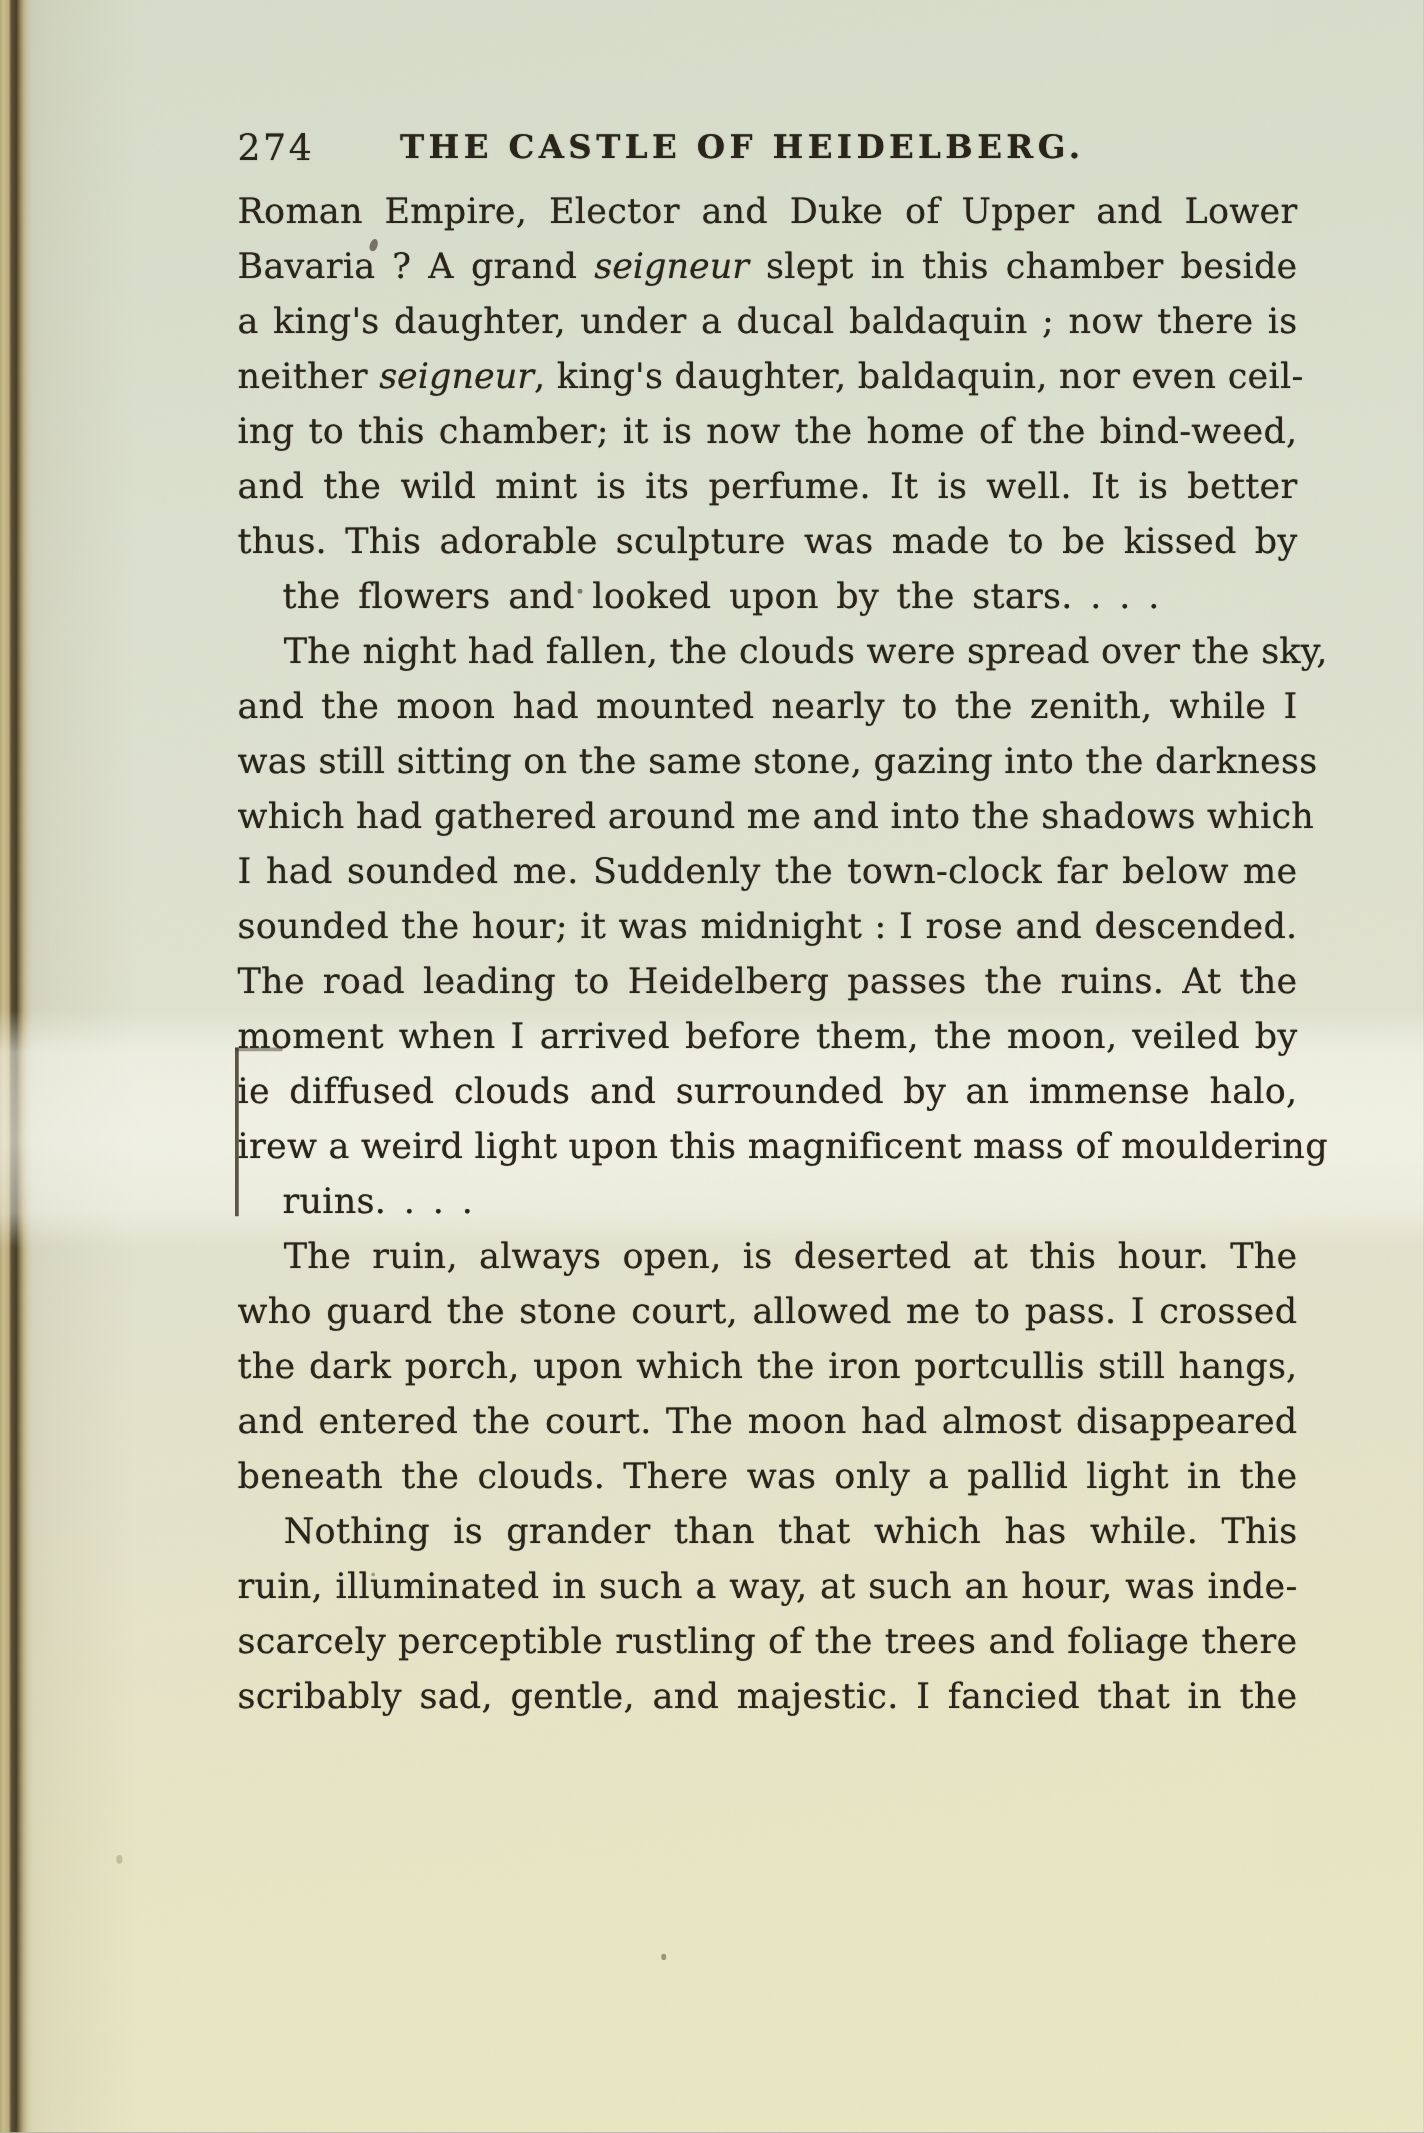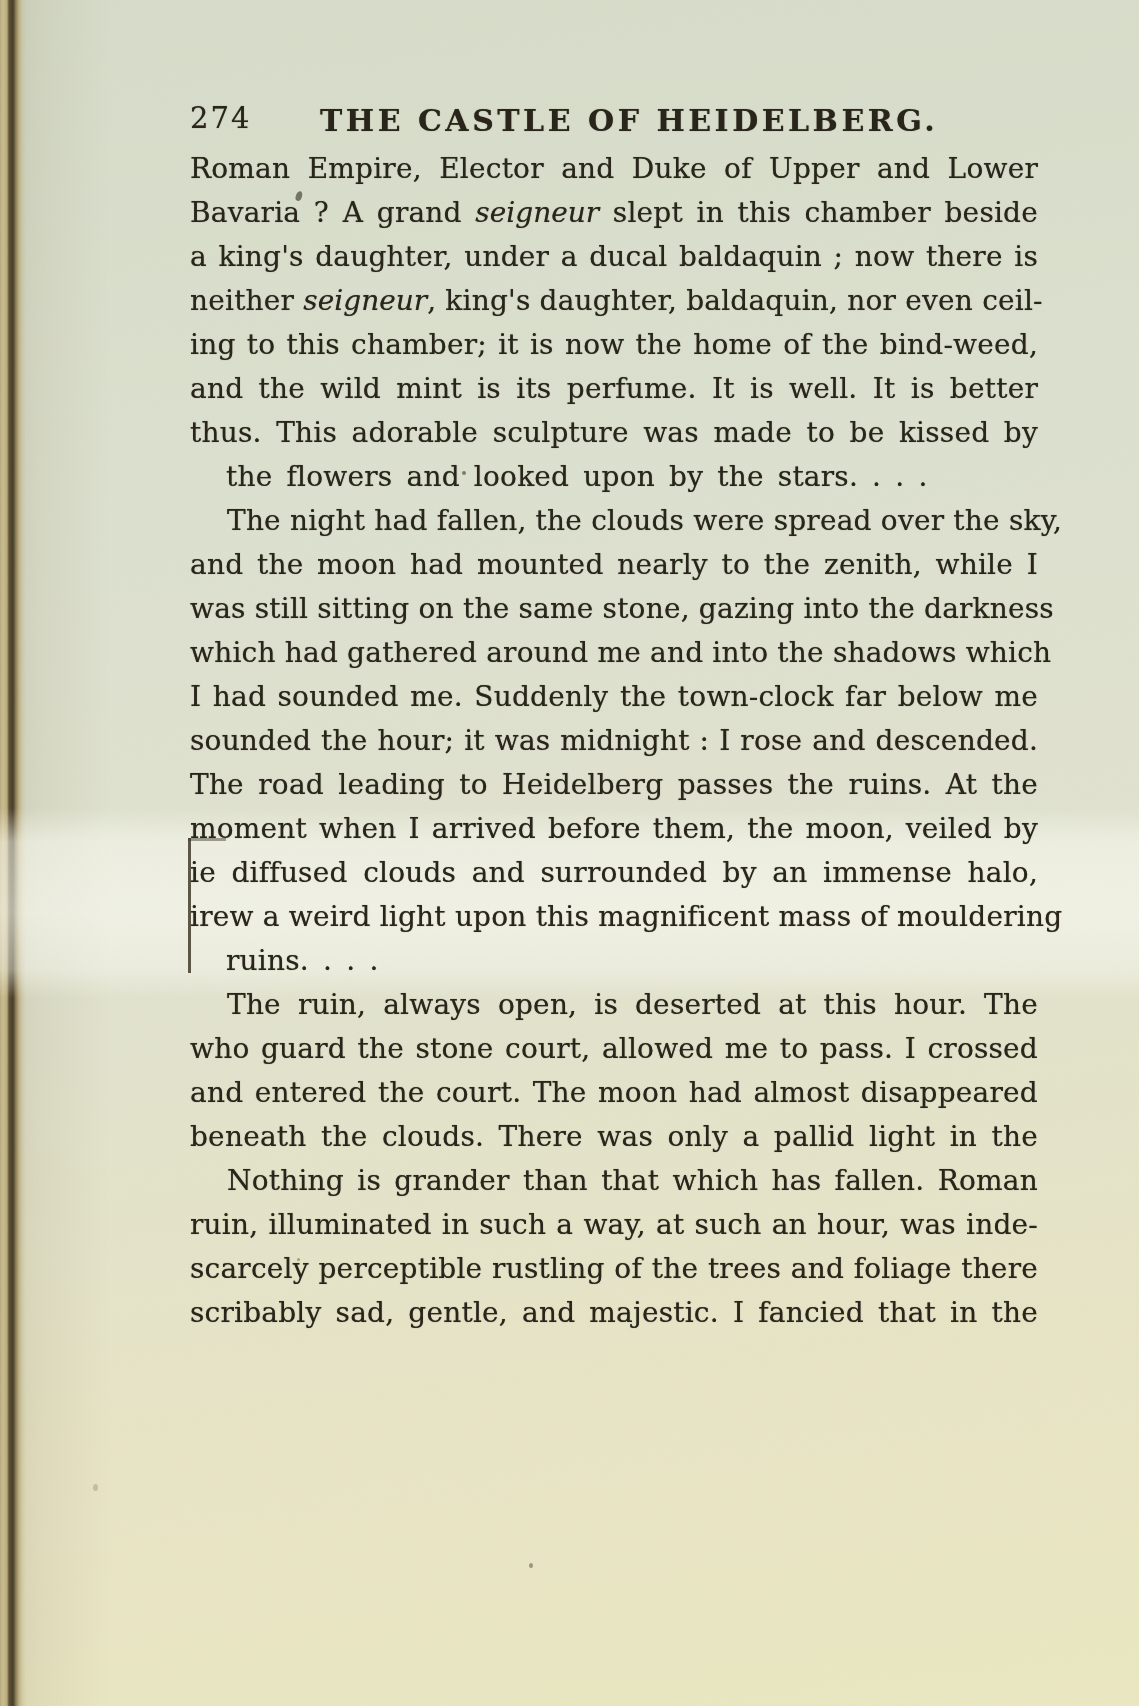--- a/index.html
+++ b/index.html
@@ -53,21 +53,21 @@
   .page-number {
     position: absolute;
     left: 190px; top: 0;
     font-size: 29px;
     letter-spacing: 2px;
     text-shadow: 0 0 1px rgba(30,26,18,0.55);
   }
   .running-title {
     position: absolute;
     left: 320px; top: 2px;
-    font-size: 30px;
+    font-size: 26px;
     font-weight: bold;
     letter-spacing: 3.5px;
     text-shadow: 0 0 1px rgba(30,26,18,0.55);
     white-space: nowrap;
   }
   .text-block {
     position: absolute;
     left: 190px; top: 147px;
     width: 848px;
   }
@@ -146,23 +146,24 @@
       <div class="line"><span>which had gathered around me and into the shadows which</span></div>
       <div class="line"><span>I had sounded me.  Suddenly the town-clock far below me</span></div>
       <div class="line"><span>sounded the hour; it was midnight :  I rose and descended.</span></div>
       <div class="line"><span>The road leading to Heidelberg passes the ruins.  At the</span></div>
       <div class="line"><span>moment when I arrived before them, the moon, veiled by</span></div>
       <div class="line"><span>ie diffused clouds and surrounded by an immense halo,</span></div>
       <div class="line"><span>irew a weird light upon this magnificent mass of mouldering</span></div>
       <div class="line last"><span>ruins. . . .</span></div>
       <div class="line indent"><span>The ruin, always open, is deserted at this hour.  The</span></div>
       <div class="line"><span>who guard the stone court, allowed me to pass.  I crossed</span></div>
+      <div class="line"><span>the dark porch, upon which the iron portcullis still hangs,</span></div>
       <div class="line"><span>and entered the court.  The moon had almost disappeared</span></div>
       <div class="line"><span>beneath the clouds.  There was only a pallid light in the</span></div>
-      <div class="line indent"><span>Nothing is grander than that which has fallen.  Roman</span></div>
+      <div class="line indent"><span>Nothing is grander than that which has while.  This</span></div>
       <div class="line"><span>ruin, illuminated in such a way, at such an hour, was inde-</span></div>
       <div class="line"><span>scarcely perceptible rustling of the trees and foliage there</span></div>
       <div class="line"><span>scribably sad, gentle, and majestic.  I fancied that in the</span></div>
     </div>
 
   <div class="crease-line"></div>
   <div class="crease-nub"></div>
 
   <span class="speck s1"></span>
   <span class="speck s2"></span>

